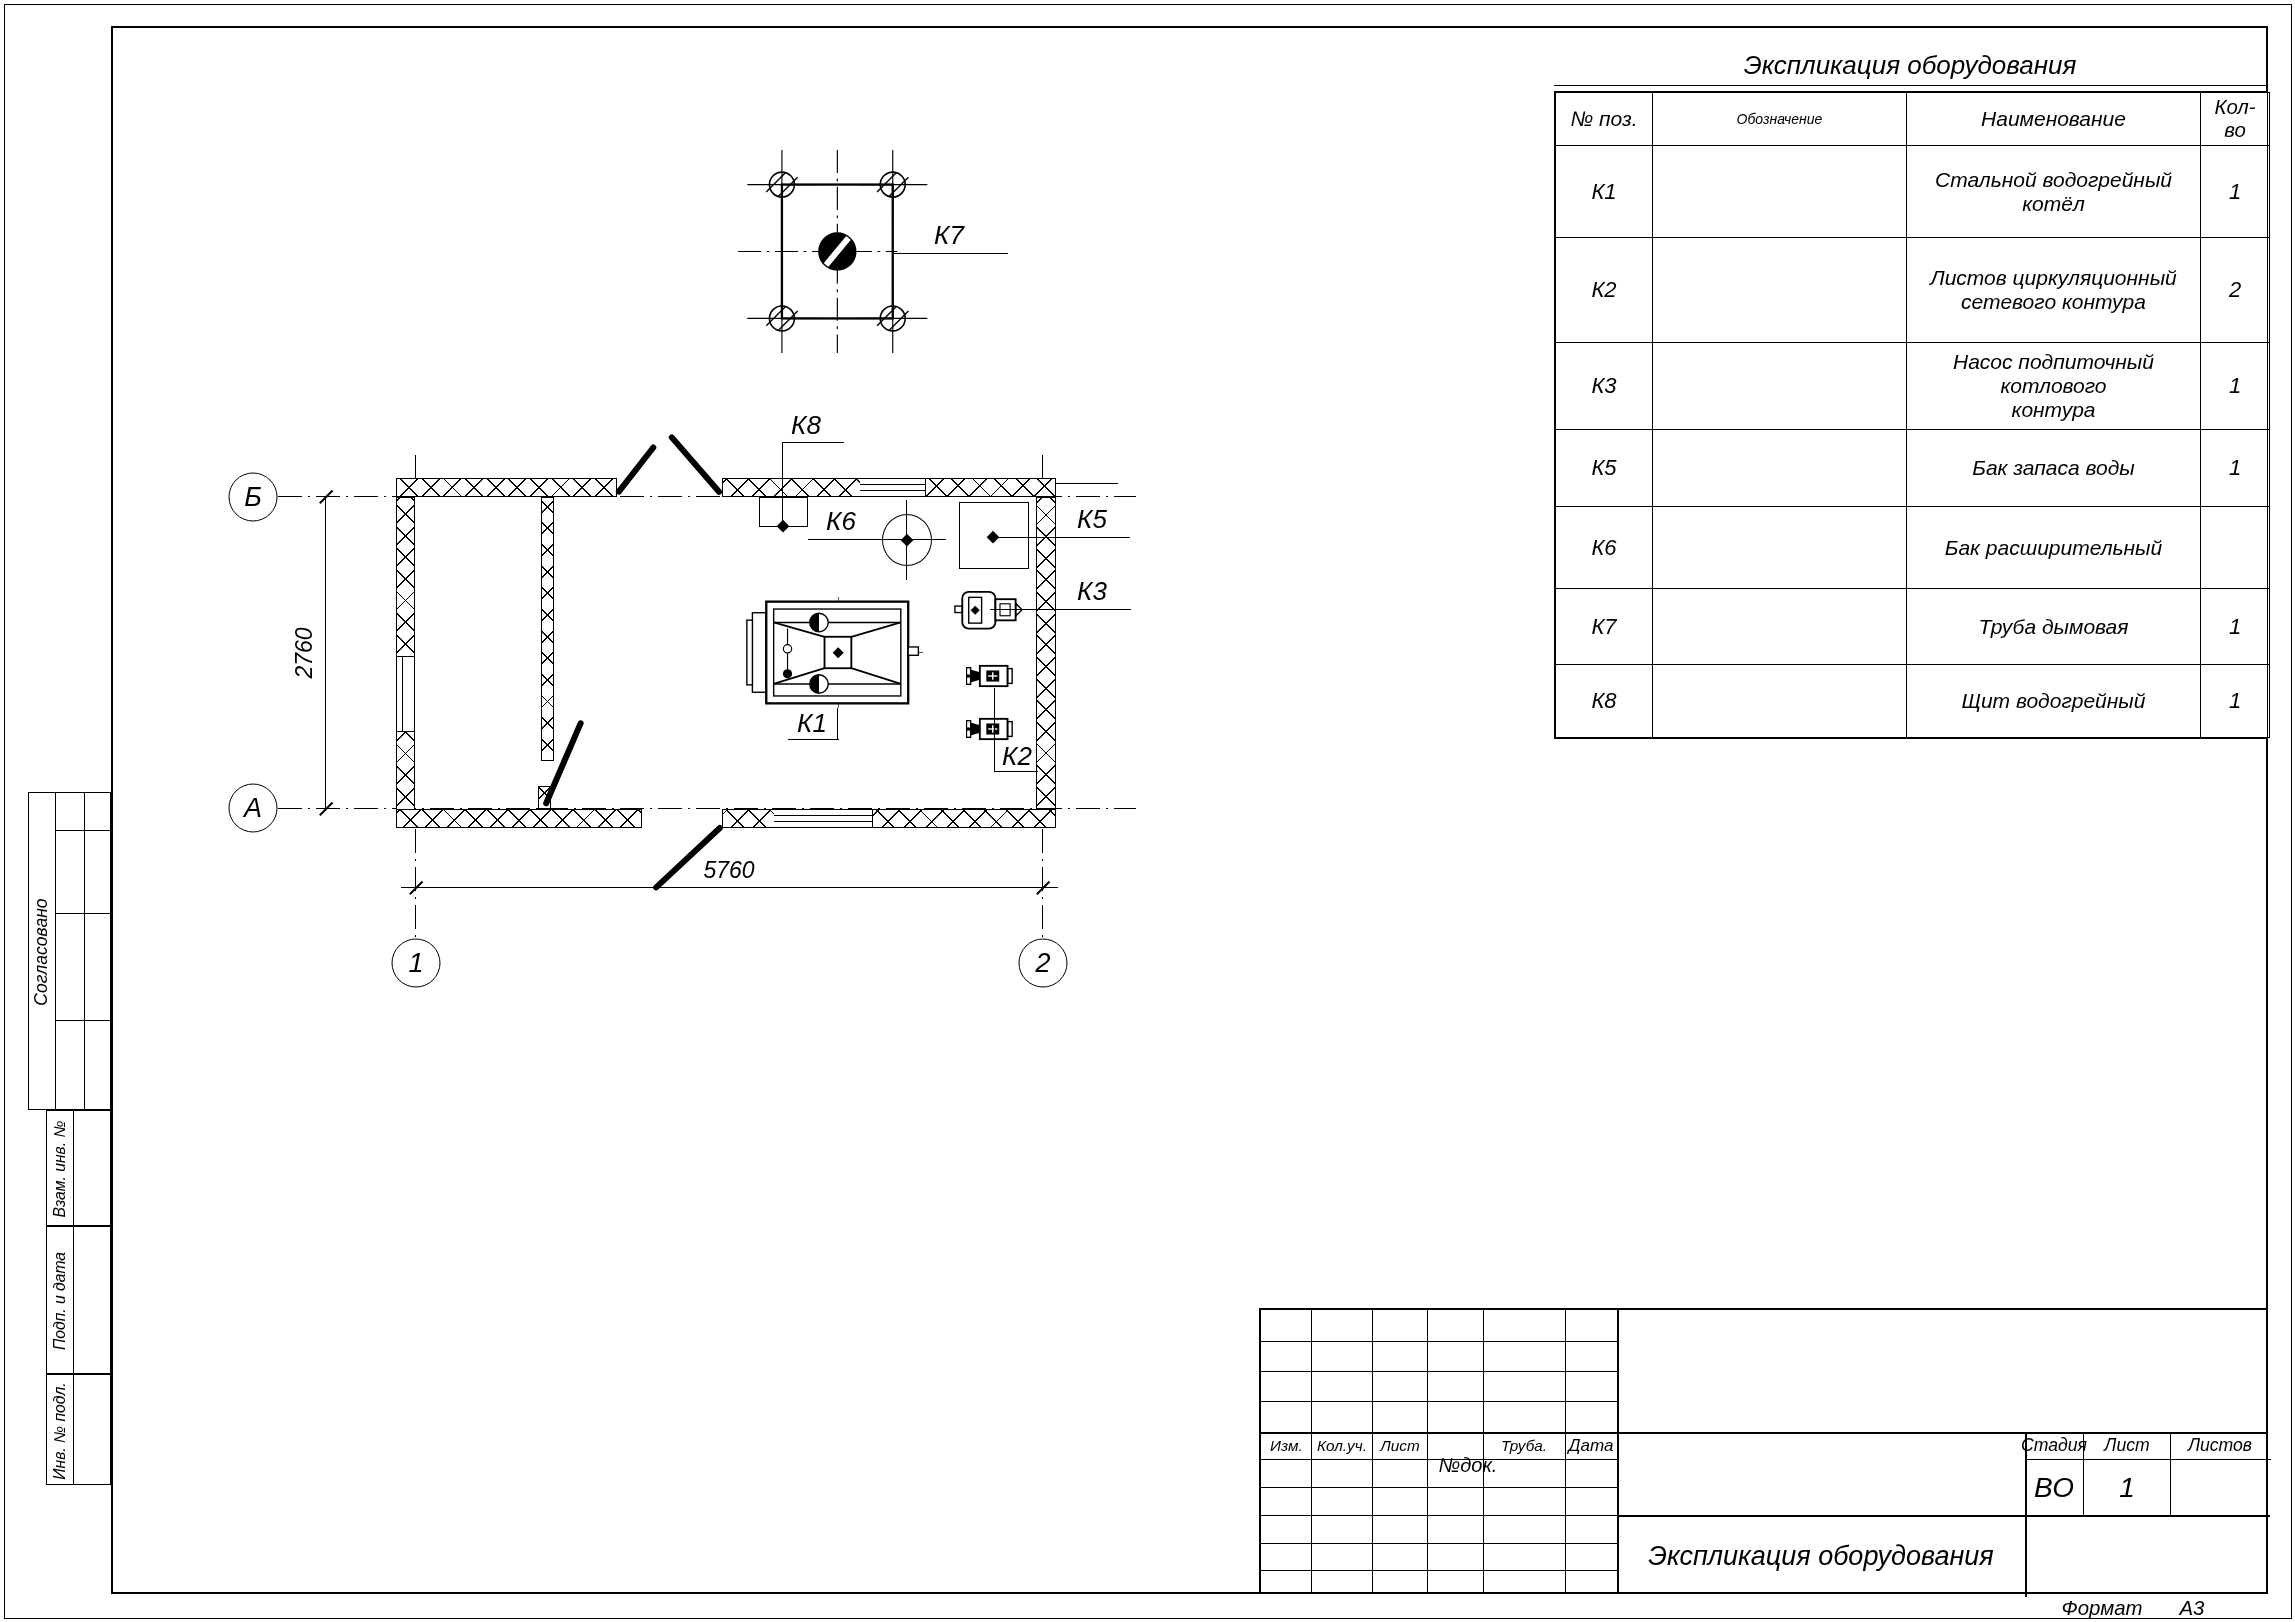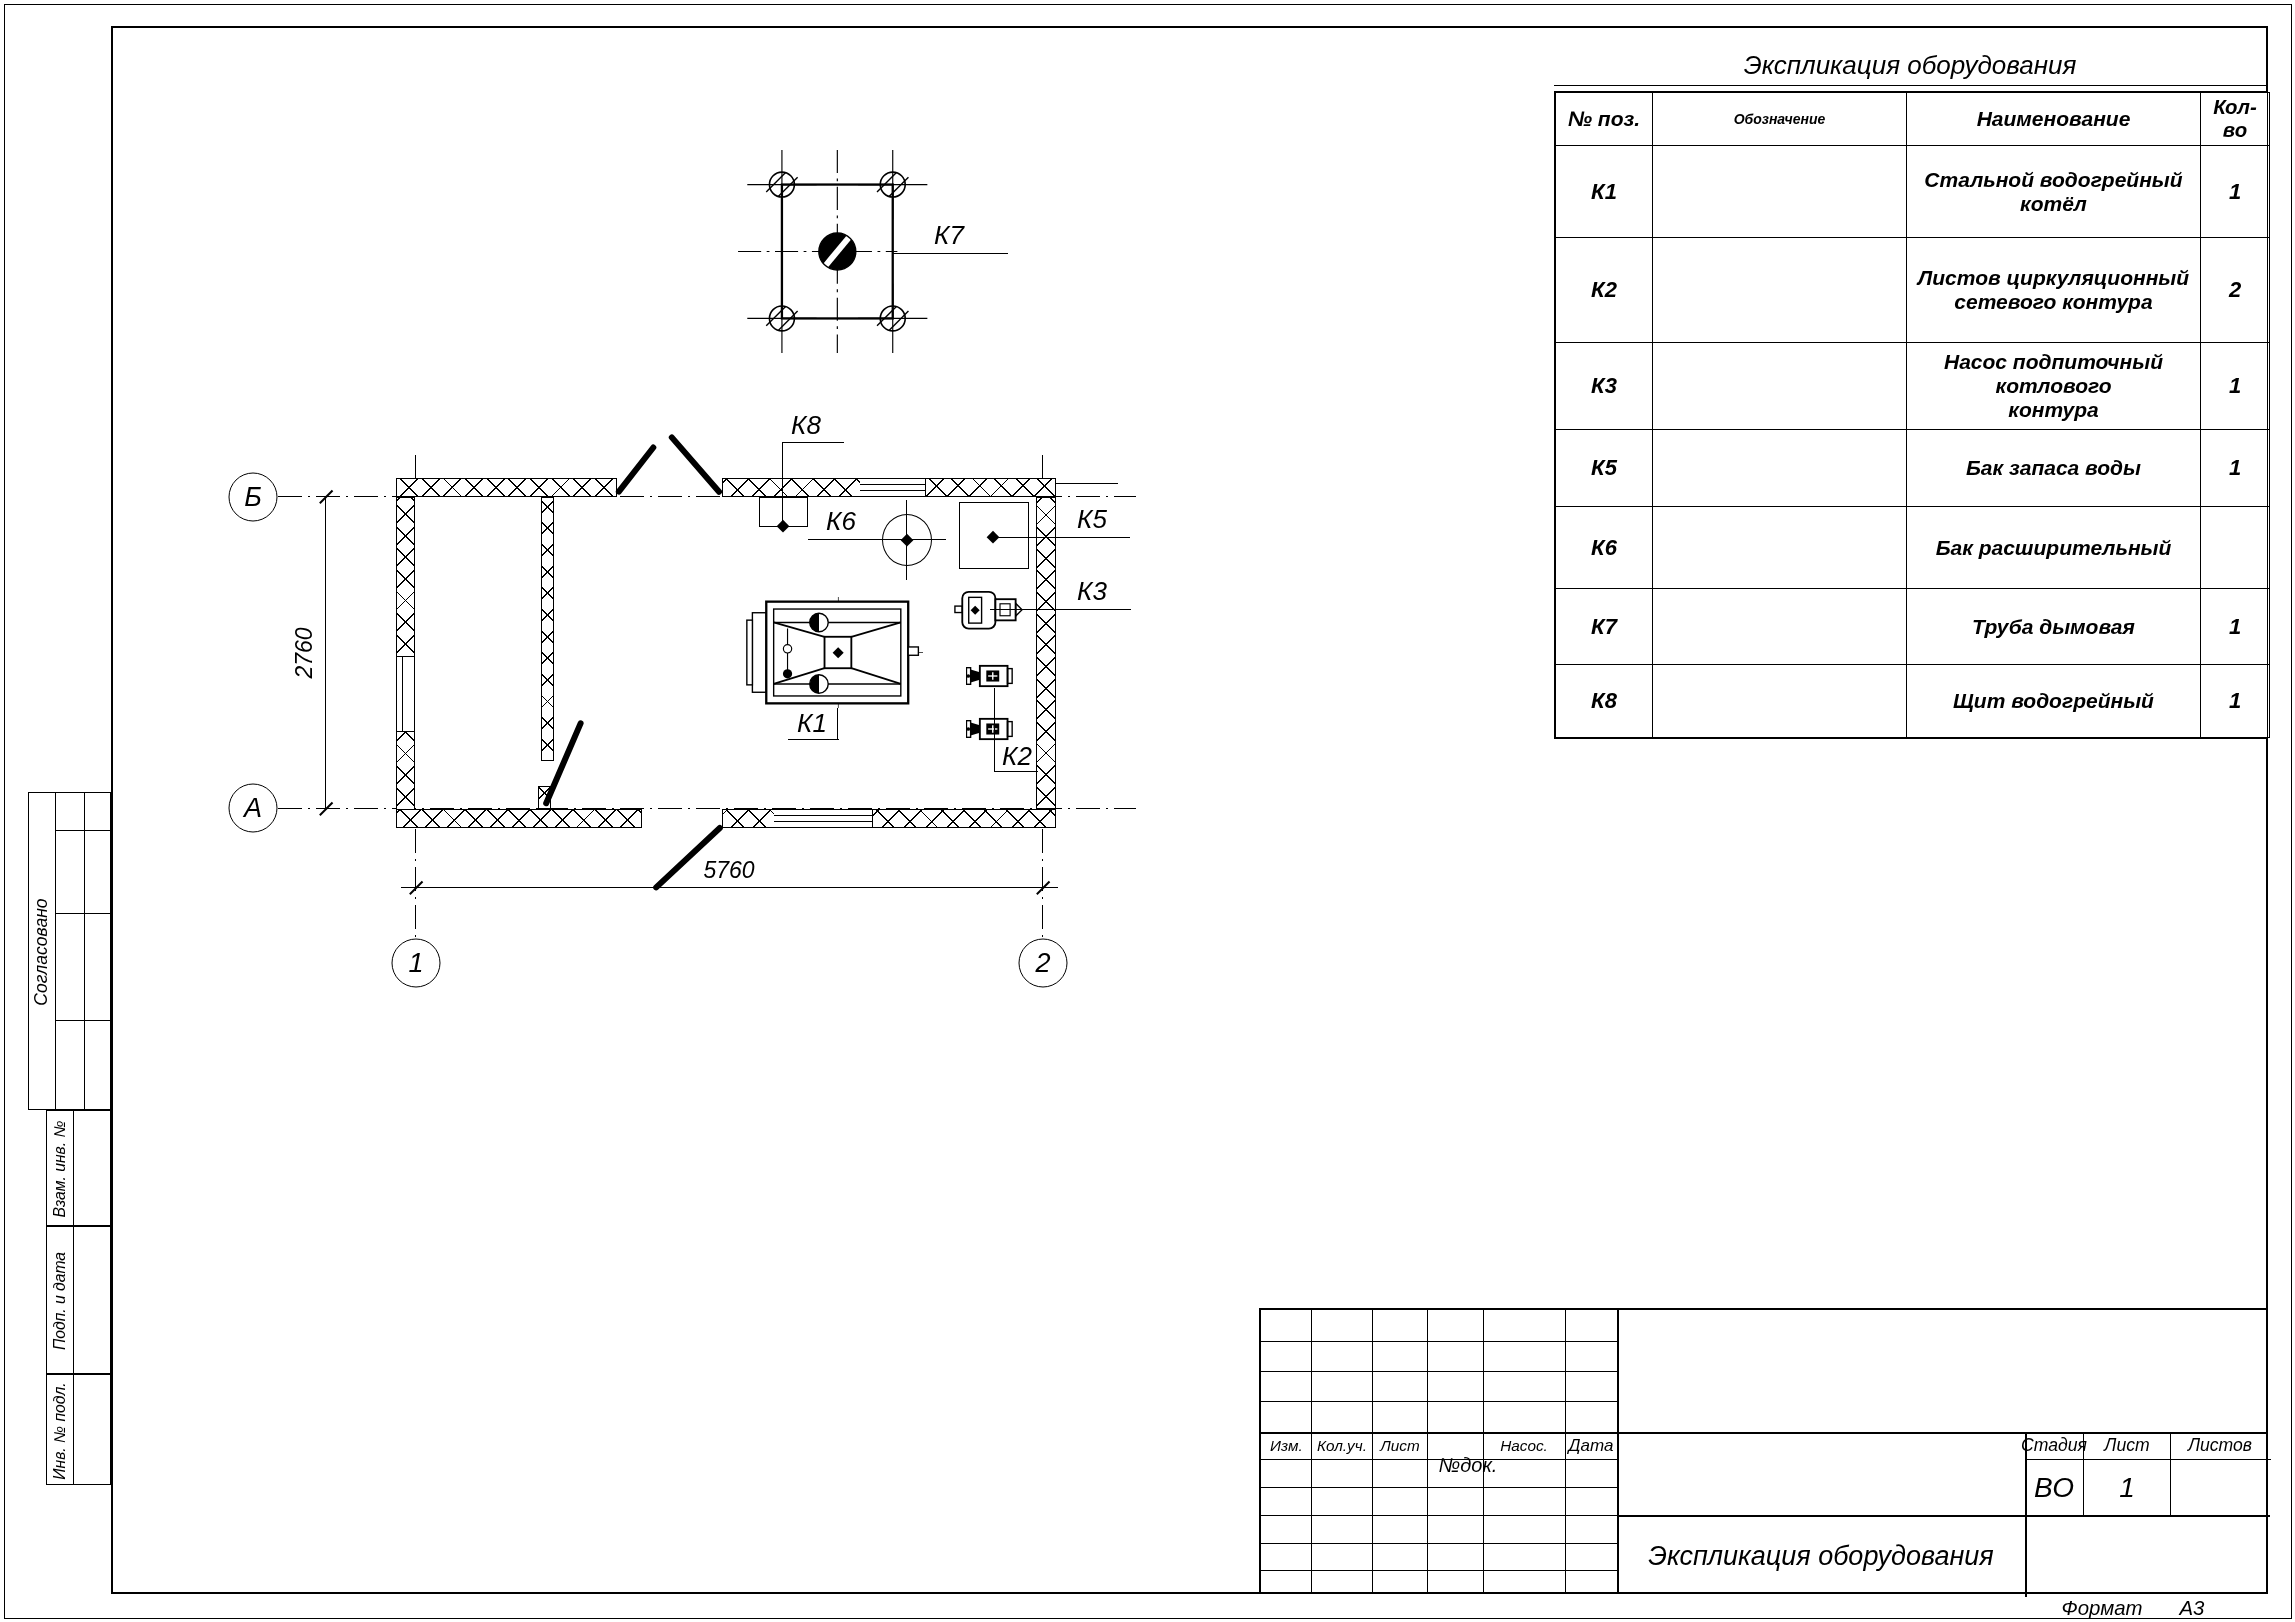--- a/index.html
+++ b/index.html
@@ -22,21 +22,21 @@
   
   .axh{position:absolute;height:1.4px;background:repeating-linear-gradient(90deg,#000 0 24px,transparent 24px 30px,#000 30px 32px,transparent 32px 38px);}
   .axv{position:absolute;width:1.4px;background:repeating-linear-gradient(180deg,#000 0 24px,transparent 24px 30px,#000 30px 32px,transparent 32px 38px);}
   .axc{position:absolute;width:47px;height:47px;border:1.4px solid #000;border-radius:50%;background:#fff;
        display:flex;align-items:center;justify-content:center;font-style:italic;font-size:27px;
        transform:translate(-50%,-50%);}
   .tick{position:absolute;width:17.6px;height:1.9px;background:#000;transform:translate(-50%,-50%) rotate(-45deg);}
   .dia{position:absolute;width:8.8px;height:8.8px;background:#000;transform:translate(-50%,-50%) rotate(45deg);}
   .leaf{position:absolute;height:6px;background:#000;border-radius:3.2px;transform-origin:left center;}
   .klabel{font-size:26px;}
-  table.eq{border-collapse:collapse;width:100%;height:100%;table-layout:fixed;font-weight:bold;}
+  table.eq{border-collapse:collapse;width:100%;height:100%;table-layout:fixed;}
   table.eq td{border:1.4px solid #000;text-align:center;vertical-align:middle;font-style:italic;
       color:#000;padding:0 2.8px;white-space:pre-line;overflow:hidden;}
   .tb-line{position:absolute;background:#000;}
 </style>
 </head>
 <body>
 
 <div class="abs" style="left:3.7px;top:3.7px;width:2288px;height:1615px;border:0.9px solid #000;box-sizing:border-box;"></div>
 <div class="abs" style="left:111px;top:26px;width:2157px;height:1568px;border:2.3px solid #000;box-sizing:border-box;"></div>
 
@@ -320,21 +320,21 @@
   <div class="ln" style="left:0;top:177px;width:356px;height:0.9px;"></div>
   <div class="ln" style="left:0;top:205px;width:356px;height:0.9px;"></div>
   <div class="ln" style="left:356px;top:205px;width:653px;height:1.9px;"></div>
   <div class="ln" style="left:0;top:233px;width:356px;height:0.9px;"></div>
   <div class="ln" style="left:0;top:260px;width:356px;height:0.9px;"></div>
 
   <div class="gt" style="left:25.4px;top:136px;font-size:15.3px;white-space:nowrap;">Изм.</div>
   <div class="gt" style="left:81px;top:136px;font-size:15.3px;white-space:nowrap;">Кол.уч.</div>
   <div class="gt" style="left:139px;top:136px;font-size:15.3px;white-space:nowrap;">Лист</div>
   <div class="gt" style="left:207px;top:136px;font-size:20px;white-space:nowrap;margin-top:19px;">№док.</div>
-  <div class="gt" style="left:263px;top:136px;font-size:15.3px;white-space:nowrap;">Насос.</div>
+  <div class="gt" style="left:263px;top:136px;font-size:15.3px;white-space:nowrap;">Труба.</div>
   <div class="gt" style="left:330px;top:136px;font-size:17px;white-space:nowrap;">Дата</div>
 
 
   <div class="gt" style="left:793px;top:136px;font-size:17.6px;white-space:nowrap;">Стадия</div>
   <div class="gt" style="left:866px;top:136px;font-size:17.6px;white-space:nowrap;">Лист</div>
   <div class="gt" style="left:959px;top:136px;font-size:17.6px;white-space:nowrap;">Листов</div>
   <div class="gt" style="left:793px;top:178px;font-size:28px;white-space:nowrap;">ВО</div>
   <div class="gt" style="left:866px;top:178px;font-size:28px;white-space:nowrap;">1</div>
   <div class="gt" style="left:959px;top:178px;font-size:28px;white-space:nowrap;"></div>
 

